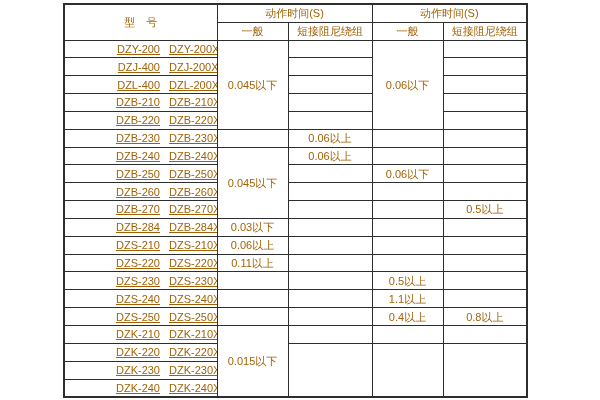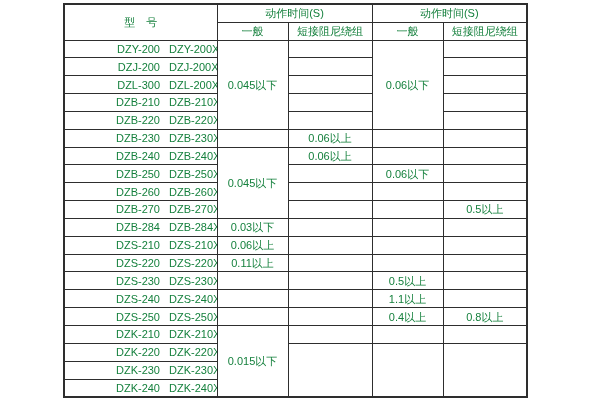--- a/index.html
+++ b/index.html
@@ -7,21 +7,21 @@
     padding: 0;
     background: #ffffff;
   }
   .stage {
     position: relative;
     width: 548px;
     height: 400px;
     background: #ffffff;
     overflow: hidden;
     font-family: "Liberation Sans", "DejaVu Sans", sans-serif;
-    color: #15803d;
+    color: #a16207;
   }
   table.spec {
     position: absolute;
     left: 63px;
     top: 3px;
     width: 463px;
     border-collapse: collapse;
     table-layout: fixed;
     border: 2px solid #2e2e2e;
   }
@@ -45,20 +45,21 @@
   thead tr { height: 18px; }
   tbody tr { height: 17.85px; }
 
   td.model {
     text-align: left;
   }
   td.model .m-wrap {
     display: flex;
     align-items: center;
     width: 100%;
+    text-decoration: underline;
   }
   td.model .m1 {
     flex: 0 0 95px;
     text-align: right;
   }
   td.model .m2 {
     flex: 1 1 auto;
     text-align: center;
     margin-left: 9px;
   }
@@ -97,31 +98,31 @@
             </span>
           </td>
         <td rowspan="5">0.045以下</td>
         <td></td>
         <td rowspan="5">0.06以下</td>
         <td></td>
       </tr>
       <tr>
         <td class="model">
             <span class="m-wrap">
-              <span class="m1">DZJ-200</span>
+              <span class="m1">DZJ-400</span>
               <span class="m2">DZJ-200X</span>
             </span>
           </td>
         <td></td>
         <td></td>
       </tr>
       <tr>
         <td class="model">
             <span class="m-wrap">
-              <span class="m1">DZL-300</span>
+              <span class="m1">DZL-400</span>
               <span class="m2">DZL-200X</span>
             </span>
           </td>
         <td></td>
         <td></td>
       </tr>
       <tr>
         <td class="model">
             <span class="m-wrap">
               <span class="m1">DZB-210</span>

